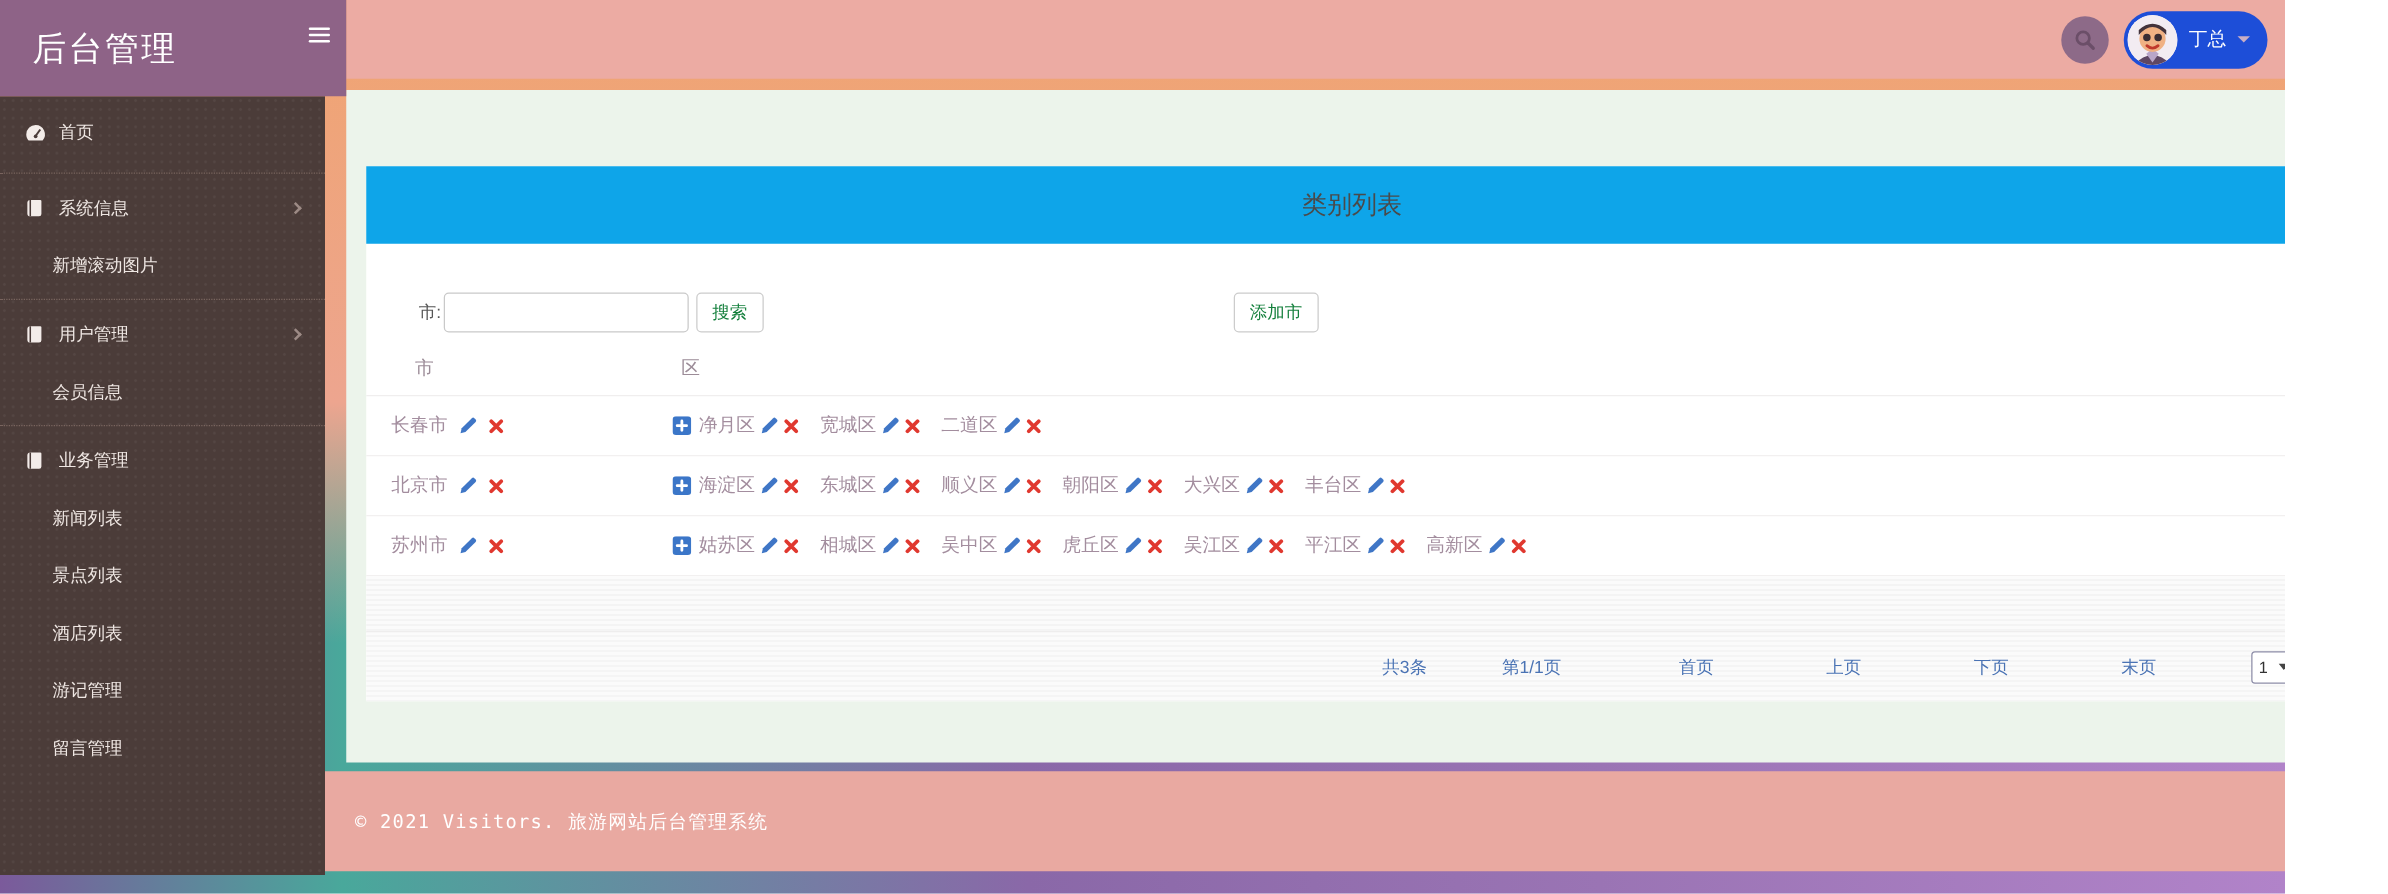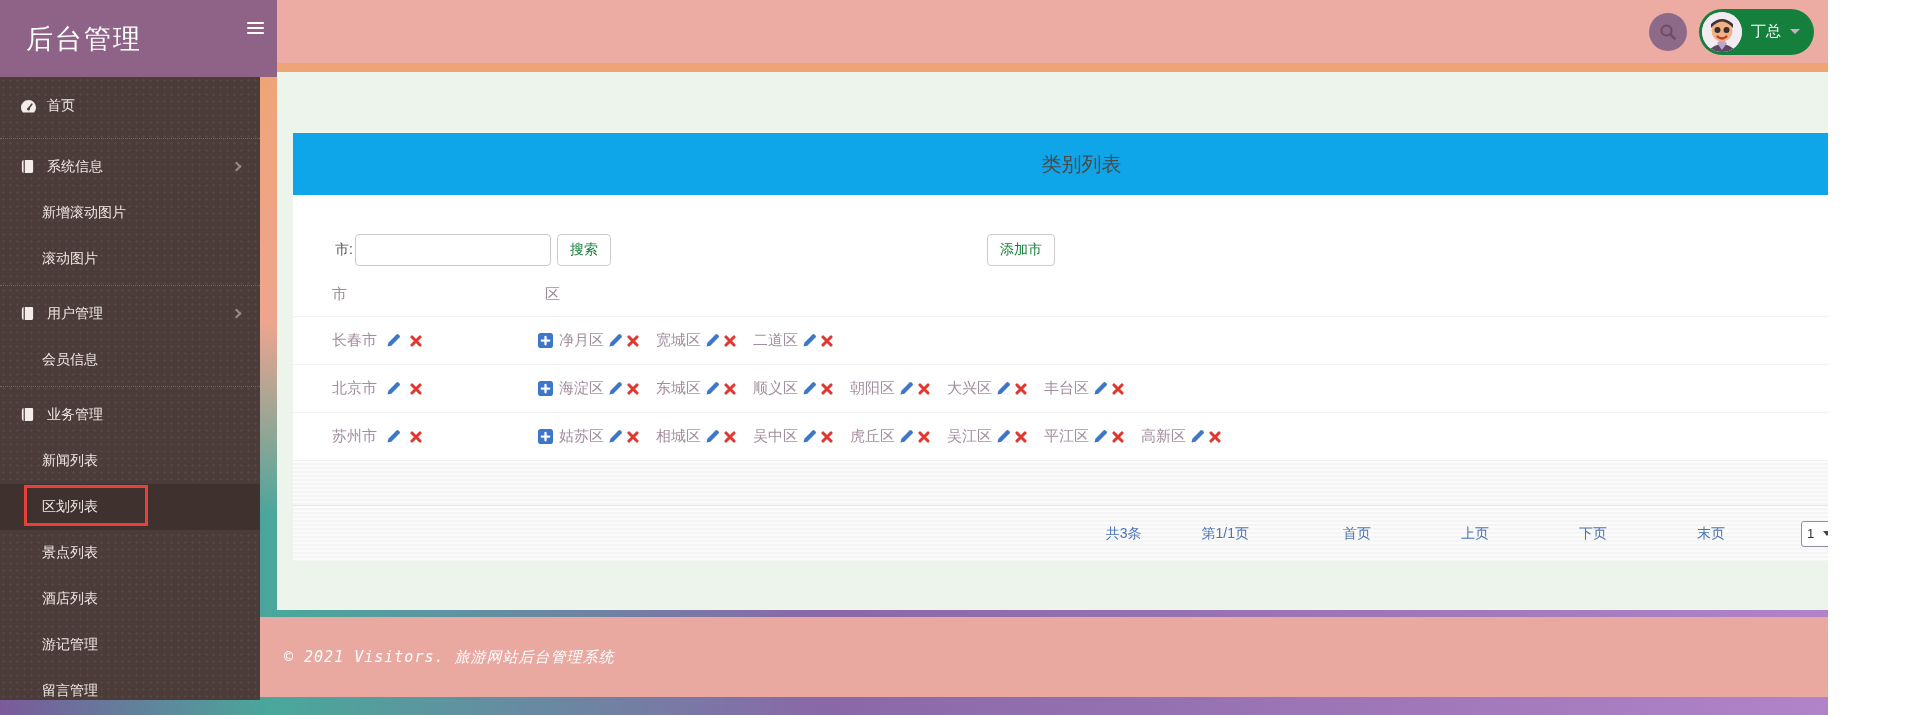--- a/index.html
+++ b/index.html
@@ -17,21 +17,21 @@
     z-index:5; display:flex; align-items:center; padding-left:26px; }
   .brand-title { color:#fff; font-size:27px; letter-spacing:2px; }
   .hamburger { position:absolute; right:13px; top:22px; background:none; border:none; cursor:pointer;
     display:flex; flex-direction:column; gap:3px; }
   .hamburger span { display:block; width:17px; height:2px; background:#fff; border-radius:1px; }
 
   .topbar { position:absolute; left:277px; top:0; right:0; height:63px; background:#ecaba3;
     display:flex; align-items:center; justify-content:flex-end; padding-right:14px; }
   .search-btn { width:38px; height:38px; border-radius:50%; background:#8d6a88; border:none;
     display:flex; align-items:center; justify-content:center; margin-right:12px; cursor:pointer; }
-  .user-pill { height:46px; background:#15803d; border-radius:23px; display:flex; align-items:center;
+  .user-pill { height:46px; background:#1d4ed8; border-radius:23px; display:flex; align-items:center;
     padding:3px 14px 3px 3px; gap:9px; cursor:pointer; }
   .avatar { width:40px; height:40px; border-radius:50%; overflow:hidden; background:#f2ecf2; flex:0 0 40px; }
   .user-name { color:#fff; font-size:15px; }
   .caret { width:0; height:0; border-left:5px solid transparent; border-right:5px solid transparent;
     border-top:5px solid #c9aec5; }
 
   
   .sidebar { position:absolute; left:0; top:77px; width:260px; height:623px; background-color:#4b3c39;
     background-image:radial-gradient(rgba(255,255,255,0.05) 1px, transparent 1.2px); background-size:7px 7px;
     color:#efe7e3; overflow:hidden; }
@@ -63,21 +63,21 @@
     font-size:14px; padding:0 12px; cursor:pointer; font-family:inherit; }
   .btn.search { margin-left:6px; }
   .btn.add { margin-left:376px; }
 
   .thead { margin-top:6px; height:44px; display:flex; align-items:center; border-bottom:1px solid #f0eeee; }
   .th { font-size:15px; color:#9c8c98; }
   .th.city { flex:0 0 245px; padding-left:39px; }
   .th.dist { flex:1; padding-left:7px; }
 
   .trow { height:48px; display:flex; align-items:center; border-bottom:1px solid #f2f0f0; }
-  .td.city { flex:0 0 245px; padding-left:39px; display:flex; align-items:center; gap:5px; }
+  .td.city { flex:0 0 245px; padding-left:20px; display:flex; align-items:center; gap:5px; }
   .td.dists { flex:1; display:flex; align-items:center; gap:0; }
   .link { color:#a38d9e; font-size:15px; text-decoration:none; cursor:pointer; }
   .ic { display:inline-flex; align-items:center; cursor:pointer; margin-left:4px; }
   .ic.plus { margin:0 6px 0 0; }
   .dist { display:inline-flex; align-items:center; margin-right:17px; }
 
   .empty-row { height:45px; border-bottom:1px solid #e9e7e7;
     background:repeating-linear-gradient(180deg,#fbfbfb 0 2px,#f4f4f4 2px 4px); }
   .pager-row { height:55px; display:flex; align-items:center; justify-content:flex-end; padding-right:33px;
     background:repeating-linear-gradient(180deg,#fbfbfb 0 2px,#f5f5f5 2px 4px);gap:48px; }
@@ -90,21 +90,21 @@
   .page-select { display:inline-flex; align-items:center; justify-content:space-between; width:36px; height:26px;
     border:1px solid #8d8da8; border-radius:3px; background:#fff; padding:0 5px; cursor:pointer; }
   .page-select .ps-val { color:#333 !important; font-size:13px; }
   .ps-caret { width:0; height:0; border-left:4px solid transparent; border-right:4px solid transparent;
     border-top:5px solid #444; }
 
   
   .footer { position:absolute; left:260px; top:617px; width:1650px; height:80px; background:#e9a9a1;
     display:flex; align-items:center; padding-left:24px; }
   .footer span { color:#fff; font-size:15px; letter-spacing:1px;
-    font-family:"DejaVu Sans Mono","Liberation Mono",monospace;font-style:italic; }
+    font-family:"DejaVu Sans Mono","Liberation Mono",monospace; }
 </style>
 </head>
 <body>
 
 <div class="app">
 
   <div class="brand">
     <span class="brand-title">后台管理</span>
     <button class="hamburger">
       <span></span>
@@ -159,23 +159,20 @@
               <path d="M4.5 1 H13 a1 1 0 0 1 1 1 V13 a2 2 0 0 1 -2 2 H4.5 A2.5 2.5 0 0 1 2 12.5 V3.5 A2.5 2.5 0 0 1 4.5 1 Z" fill="#f3ece9"></path>
               <path d="M4.5 1 V15" stroke="#4b3c39" stroke-width="1.3"></path>
             </svg>
           </span>
           <span class="s-label">系统信息</span>
           <span class="chev"></span>
         </div>
         <div class="side-item sub">
           <span class="s-label">新增滚动图片</span>
         </div>
-        <div class="side-item sub">
-          <span class="s-label">滚动图片</span>
-        </div>
         <div class="side-divider"></div>
         <div class="side-item group">
           <span class="s-icon">
             <svg width="15" height="15" viewBox="0 0 16 16">
               <path d="M4.5 1 H13 a1 1 0 0 1 1 1 V13 a2 2 0 0 1 -2 2 H4.5 A2.5 2.5 0 0 1 2 12.5 V3.5 A2.5 2.5 0 0 1 4.5 1 Z" fill="#f3ece9"></path>
               <path d="M4.5 1 V15" stroke="#4b3c39" stroke-width="1.3"></path>
             </svg>
           </span>
           <span class="s-label">用户管理</span>
           <span class="chev"></span>
@@ -188,24 +185,20 @@
           <span class="s-icon">
             <svg width="15" height="15" viewBox="0 0 16 16">
               <path d="M4.5 1 H13 a1 1 0 0 1 1 1 V13 a2 2 0 0 1 -2 2 H4.5 A2.5 2.5 0 0 1 2 12.5 V3.5 A2.5 2.5 0 0 1 4.5 1 Z" fill="#f3ece9"></path>
               <path d="M4.5 1 V15" stroke="#4b3c39" stroke-width="1.3"></path>
             </svg>
           </span>
           <span class="s-label">业务管理</span>
         </div>
         <div class="side-item sub">
           <span class="s-label">新闻列表</span>
-        </div>
-        <div class="side-item sub active">
-          <span class="s-label">区划列表</span>
-          <span class="red-box"></span>
         </div>
         <div class="side-item sub">
           <span class="s-label">景点列表</span>
         </div>
         <div class="side-item sub">
           <span class="s-label">酒店列表</span>
         </div>
         <div class="side-item sub">
           <span class="s-label">游记管理</span>
         </div>

